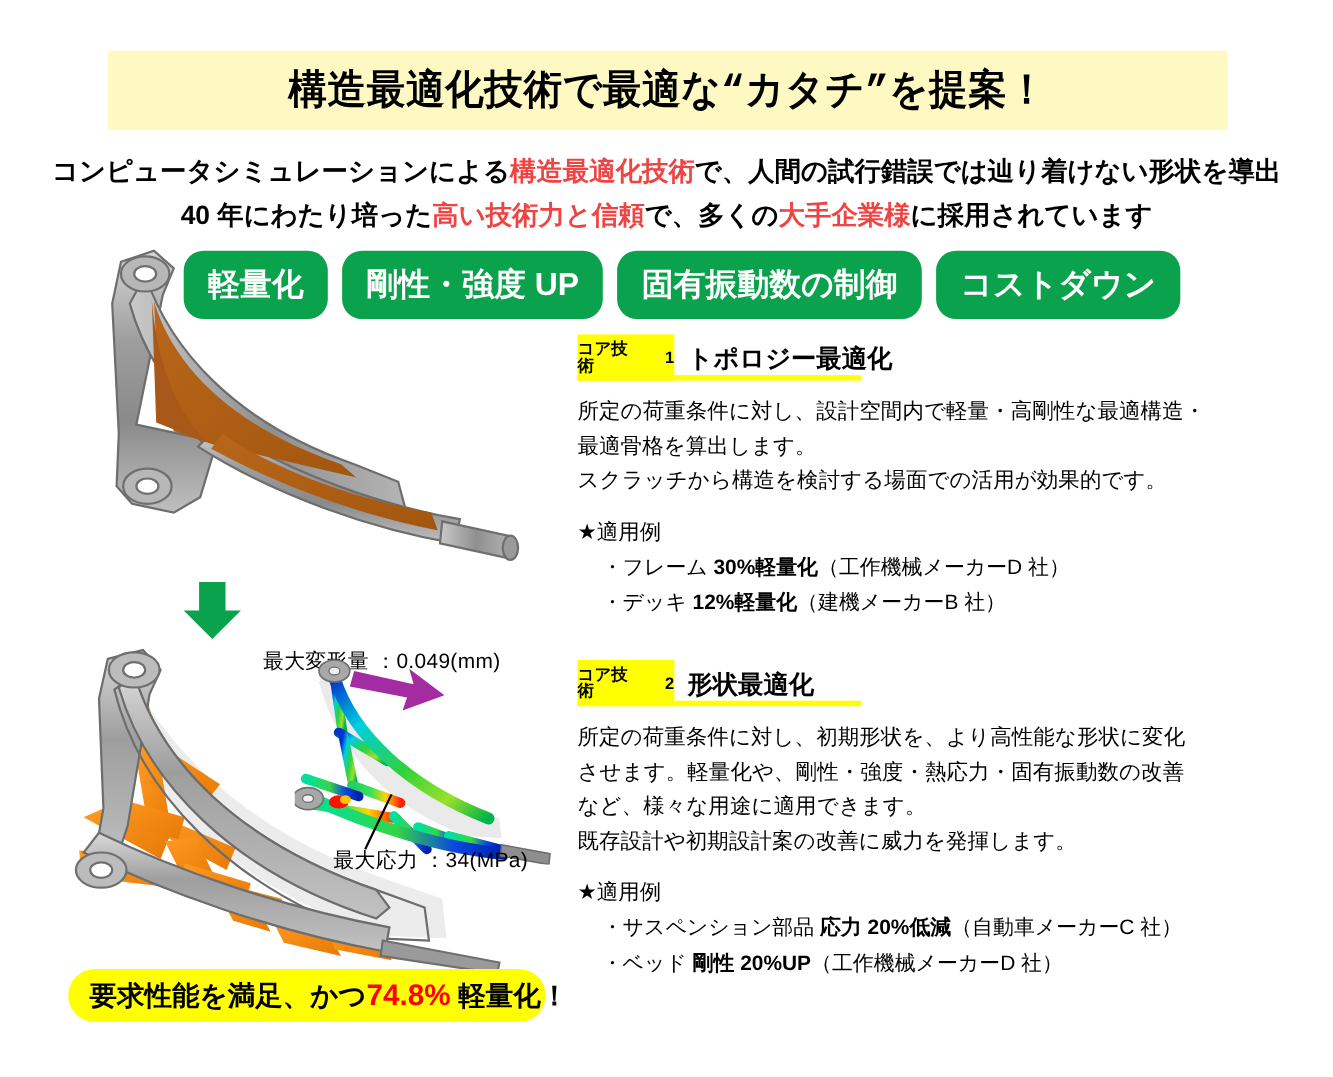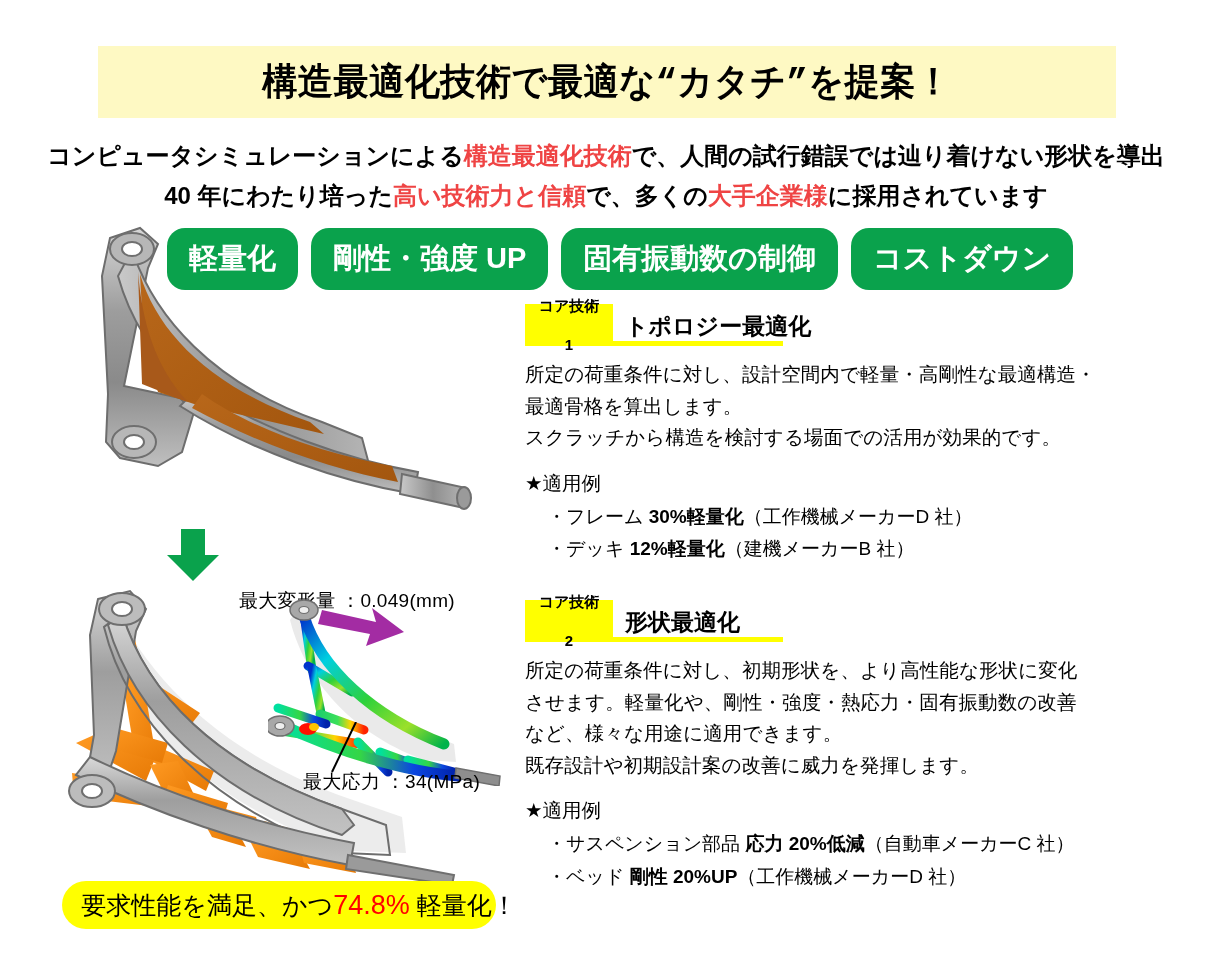--- a/index.html
+++ b/index.html
@@ -63,40 +63,40 @@
   }
   .leader-line{ position:absolute; left:330px; top:722px; width:30px; height:52px; }
 
   
   .result-banner{
     position:absolute; left:62px; top:881px; width:434px; height:48px;
     background:#FFFF00; border-radius:24px;
     display:flex; align-items:center; justify-content:center;
   }
   .result-banner .rt{
-    font-size:25px; font-weight:normal; white-space:nowrap;margin-left:40px;
+    font-size:25px; font-weight:bold; white-space:nowrap;margin-left:40px;
   }
   .result-banner .pct{ color:#FF0000; font-size:27px; }
 
   
   .right{ position:absolute; left:525px; top:300px; width:620px; }
 
   .sec{ margin-bottom:22px; }
 
   .sec-head{
     position:relative; height:46px;
     display:flex; align-items:flex-end;
   }
   .sec-head .underline{
     position:absolute; left:0; bottom:0; width:258px; height:5px;
     background:#FFFF00;
   }
   .badge{
     background:#FFFF00; width:88px; height:42px;
-    display:flex; flex-direction:column; align-items:center; justify-content:center;
+    display:flex; flex-direction:row; align-items:center; justify-content:center;
     line-height:1.0; position:relative; z-index:2;
     box-sizing:border-box;
     gap:24px;
   }
   .badge .bt{ font-size:15px; font-weight:bold; letter-spacing:0px; }
   .badge .bn{ font-size:15px; font-weight:bold; }
   .sec-title{
     font-size:23px; font-weight:bold; margin-left:12px;
     position:relative; z-index:2; padding-bottom:4px;
   }

